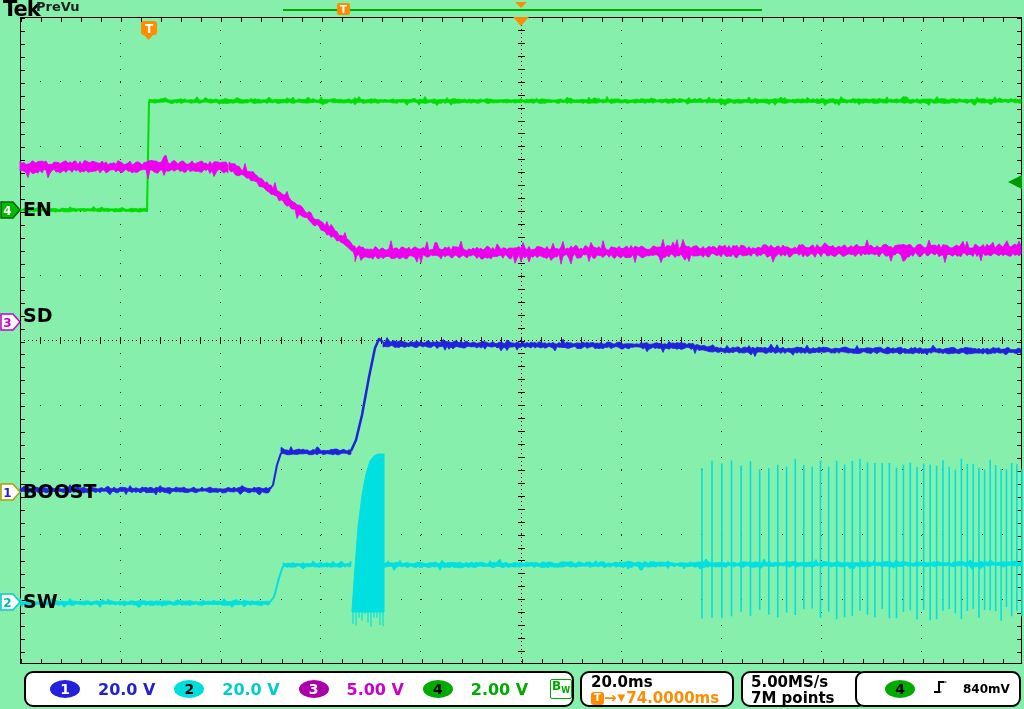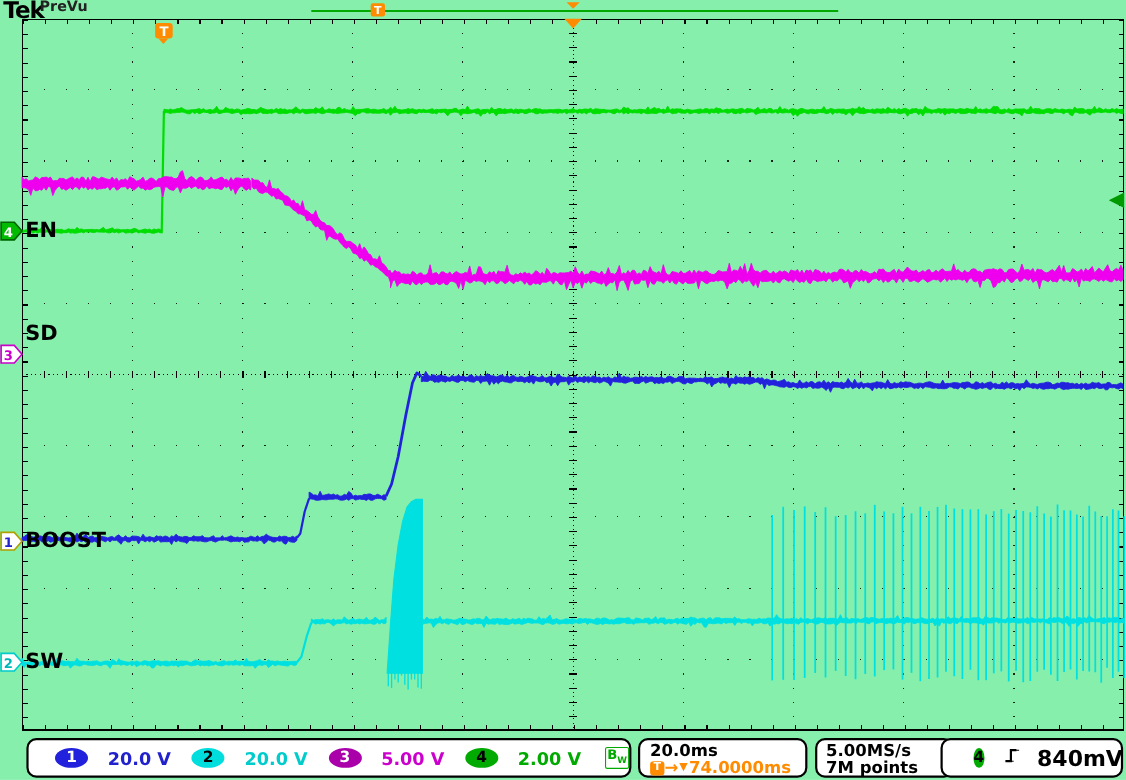--- a/index.html
+++ b/index.html
@@ -3,21 +3,21 @@
 <meta charset="utf-8">
 <style>
   html,body{margin:0;padding:0;background:#fff;}
   .screen{position:relative;width:1024px;height:709px;background:#86efac;overflow:hidden;
           font-family:"DejaVu Sans","Liberation Sans",sans-serif;}
   .logo{position:absolute;left:3px;top:-3px;font-weight:900;font-size:21px;color:#000;letter-spacing:-1px;}
   .prevu{position:absolute;left:36px;top:-1px;font-weight:bold;font-size:13px;color:#222;}
   svg{position:absolute;left:0;top:0;}
   .chlabel{position:absolute;font-weight:bold;font-size:19px;color:#000;line-height:17px;}
   .lbl-en{left:23px;top:201px;}
-  .lbl-sd{left:23px;top:295px;}
+  .lbl-sd{left:23px;top:307px;}
   .lbl-boost{left:23px;top:483px;}
   .lbl-sw{left:23px;top:593px;}
   .sbox{position:absolute;border:2px solid #000;border-radius:9px;background:#fff;box-sizing:border-box;}
   .chbox{left:24px;top:671px;width:550px;height:36px;display:flex;align-items:center;padding-left:10px;}
   .chgrp{display:flex;align-items:center;width:140px;}
   .badge{display:inline-flex;align-items:center;justify-content:center;width:30px;height:18px;
          border-radius:50%;font-size:14px;font-weight:bold;margin-left:14px;}
   .b1{background:#2222dd;color:#fff;}
   .b2{background:#00dddd;color:#000;}
   .b3{background:#aa00aa;color:#fff;}
@@ -32,21 +32,21 @@
   .bw sub{font-size:8px;}
   .hbox{left:580px;top:671px;width:154px;height:36px;padding:1px 10px 0 9px;}
   .tb{font-size:15px;font-weight:bold;color:#000;line-height:16px;}
   .delay{display:flex;align-items:center;color:#ff8c00;font-weight:bold;font-size:15px;line-height:16px;}
   .tbadge{display:inline-flex;align-items:center;justify-content:center;width:13px;height:13px;
           background:#ff8c00;color:#fff;border-radius:3px;font-size:10px;font-weight:bold;}
   .dmark{font-size:10px;margin:0 1px;}
   .acqbox{left:741px;top:671px;width:126px;height:36px;padding:1px 0 0 8px;}
   .acq{font-size:15px;font-weight:bold;color:#000;line-height:16px;}
   .trigbox{left:855px;top:671px;width:166px;height:36px;display:flex;align-items:center;padding-left:28px;}
-  .triglvl{font-size:20px;font-weight:bold;color:#000;margin-left:16px;}
+  .triglvl{font-size:12px;font-weight:bold;color:#000;margin-left:16px;}
   .slope{margin-left:18px;display:inline-block;}
 </style>
 </head>
 <body>
 
 <div class="screen">
 
   <div class="logo">Tek</div>
   <div class="prevu">PreVu</div>
 

